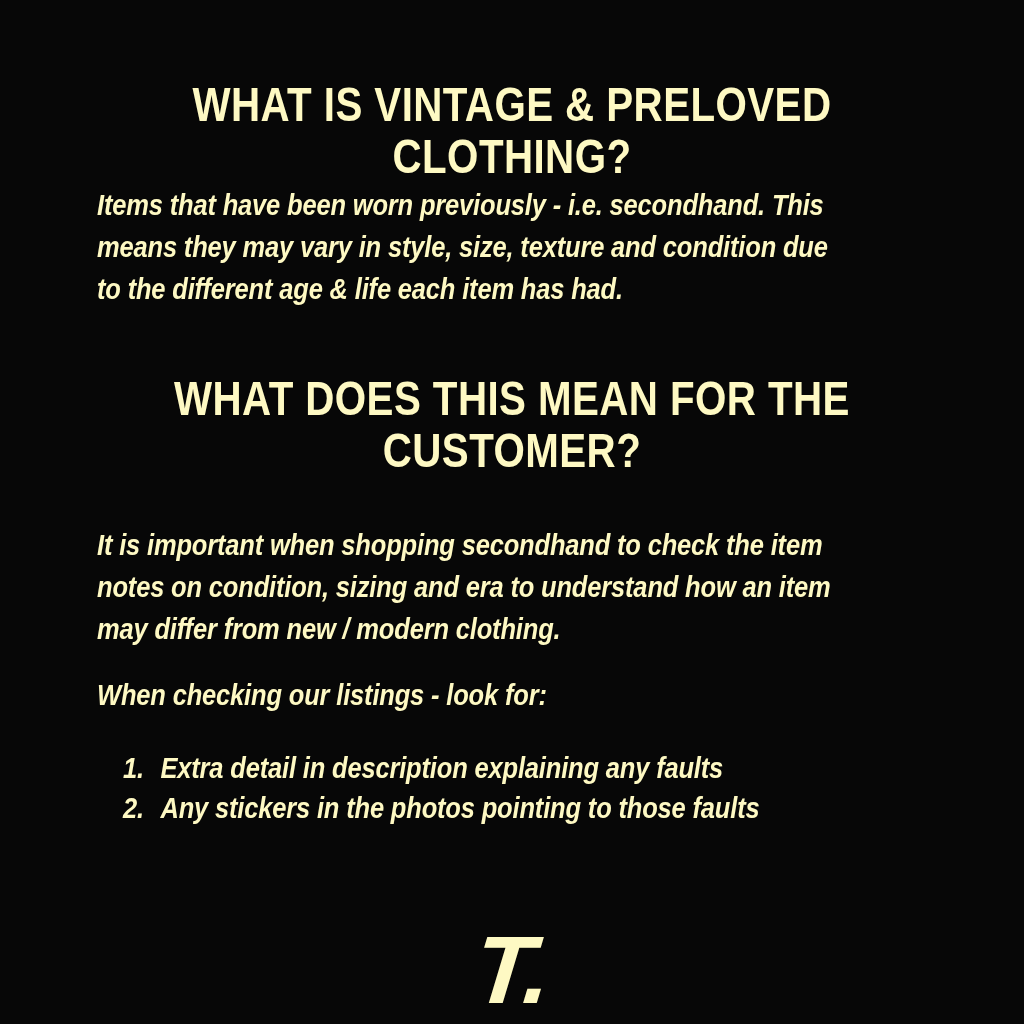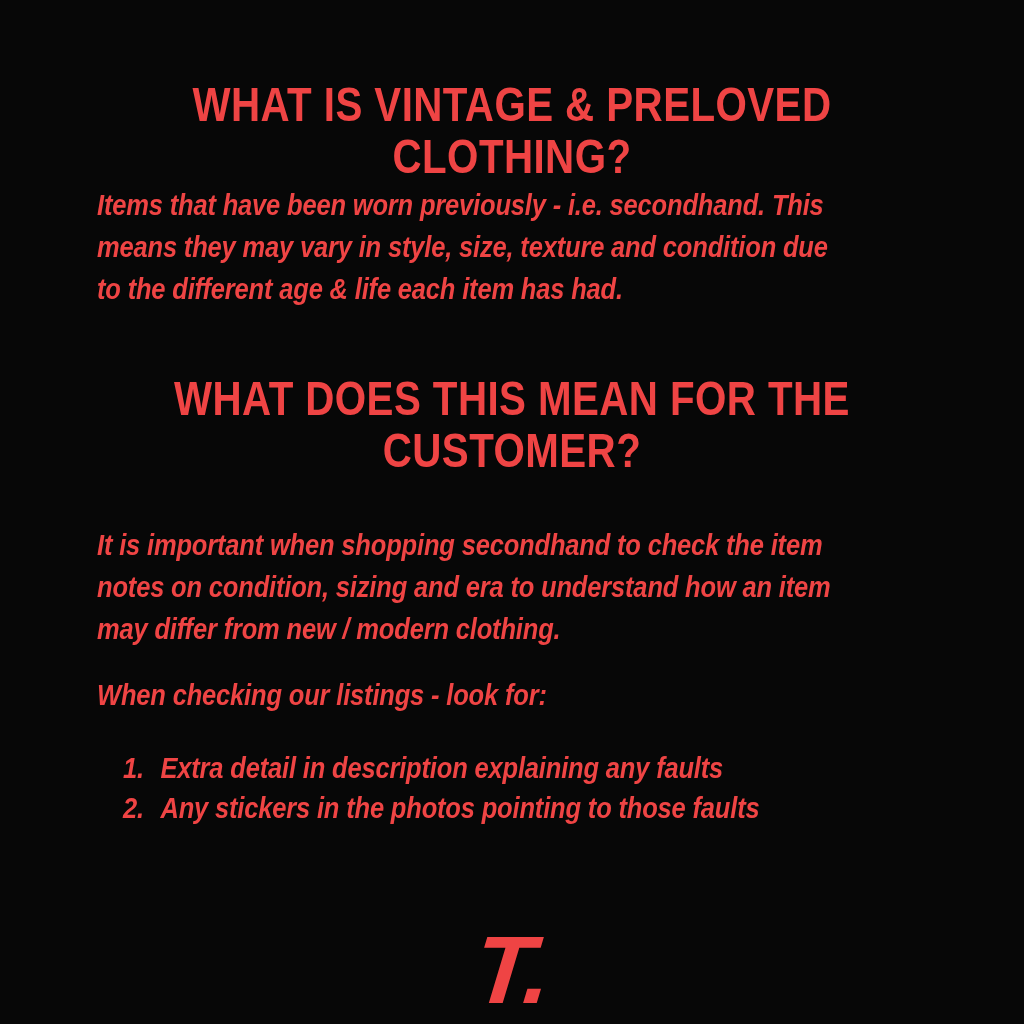--- a/index.html
+++ b/index.html
@@ -10,21 +10,21 @@
     width: 1024px;
     height: 1024px;
     background: #070707;
     overflow: hidden;
     position: relative;
   }
   .poster {
     position: absolute;
     inset: 0;
     font-family: "Liberation Sans", sans-serif;
-    color: #ef4444;
+    color: #fef9c3;
   }
   
   .title {
     position: absolute;
     left: 0;
     width: 100%;
     margin: 0;
     text-align: center;
     font-weight: 700;
     font-size: 48px;

